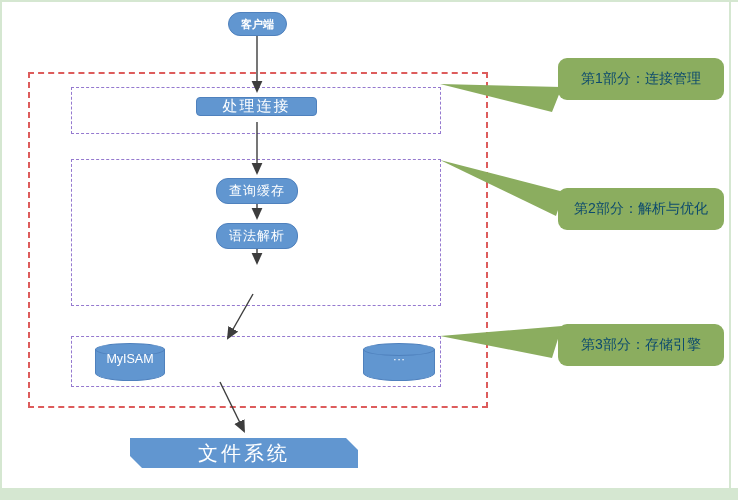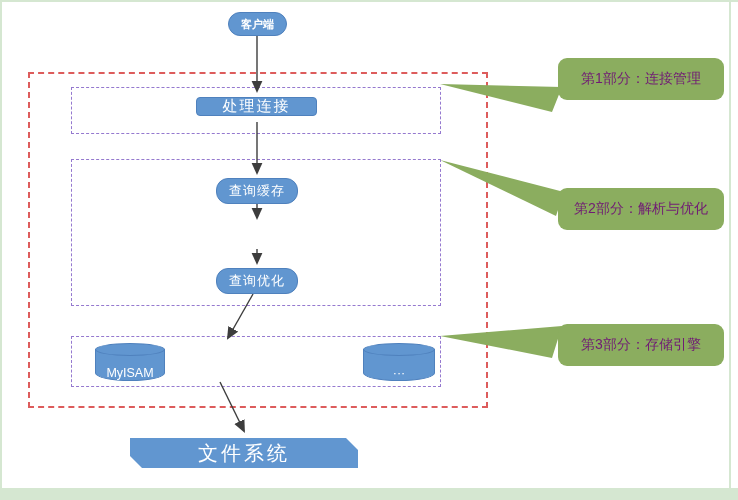--- a/index.html
+++ b/index.html
@@ -68,29 +68,29 @@
     position:absolute; left:0; right:0; top:6px; bottom:0;
     background:var(--node-blue); border:1px solid var(--node-blue-border); border-top:none;
     border-radius:0 0 50% 50% / 0 0 8px 8px; box-sizing:border-box;
   }
   .cyl-top {
     position:absolute; left:0; right:0; top:0; height:13px;
     background:var(--node-blue); border:1px solid var(--node-blue-border);
     border-radius:50%; box-sizing:border-box;
   }
   .cyl-label {
-    position:absolute; left:0; right:0; top:23px; text-align:center;
+    position:absolute; left:0; right:0; top:9px; text-align:center;
     color:#fff; font-size:12.5px; z-index:2;
   }
 
   
   .callout {
     position:absolute; left:558px; width:166px; height:42px; z-index:3;
     background:var(--callout-green); border-radius:9px;
-    color:#701a75; font-size:14px; display:flex; align-items:center; justify-content:center;
+    color:#0c4a6e; font-size:14px; display:flex; align-items:center; justify-content:center;
   }
   .callout.k0 { top:58px; } .callout.k1 { top:188px; } .callout.k2 { top:324px;text-align:center; }
 </style>
 </head>
 <body>
 
 <div class="canvas">
 
   <div class="frame top"></div>
   <div class="frame left"></div>
@@ -125,22 +125,22 @@
     <span>客户端</span>
   </div>
 
   <div class="node proc">
     <span>处理连接</span>
   </div>
 
   <div class="node step s0">
     <span>查询缓存</span>
   </div>
-  <div class="node step s2">
-    <span>查询优化</span>
+  <div class="node step s1">
+    <span>语法解析</span>
   </div>
 
   <div class="cyl c0">
     <div class="cyl-body"></div>
     <div class="cyl-top"></div>
     <div class="cyl-label">MyISAM</div>
   </div>
   <div class="cyl c3">
     <div class="cyl-body"></div>
     <div class="cyl-top"></div>

